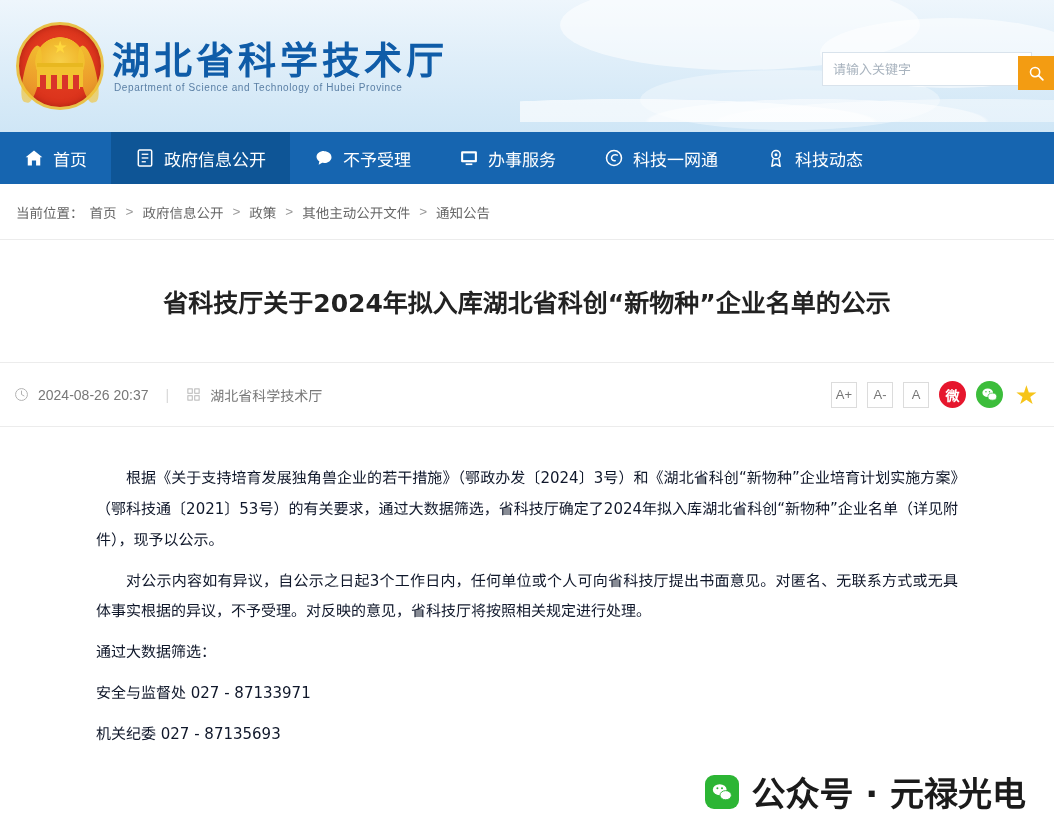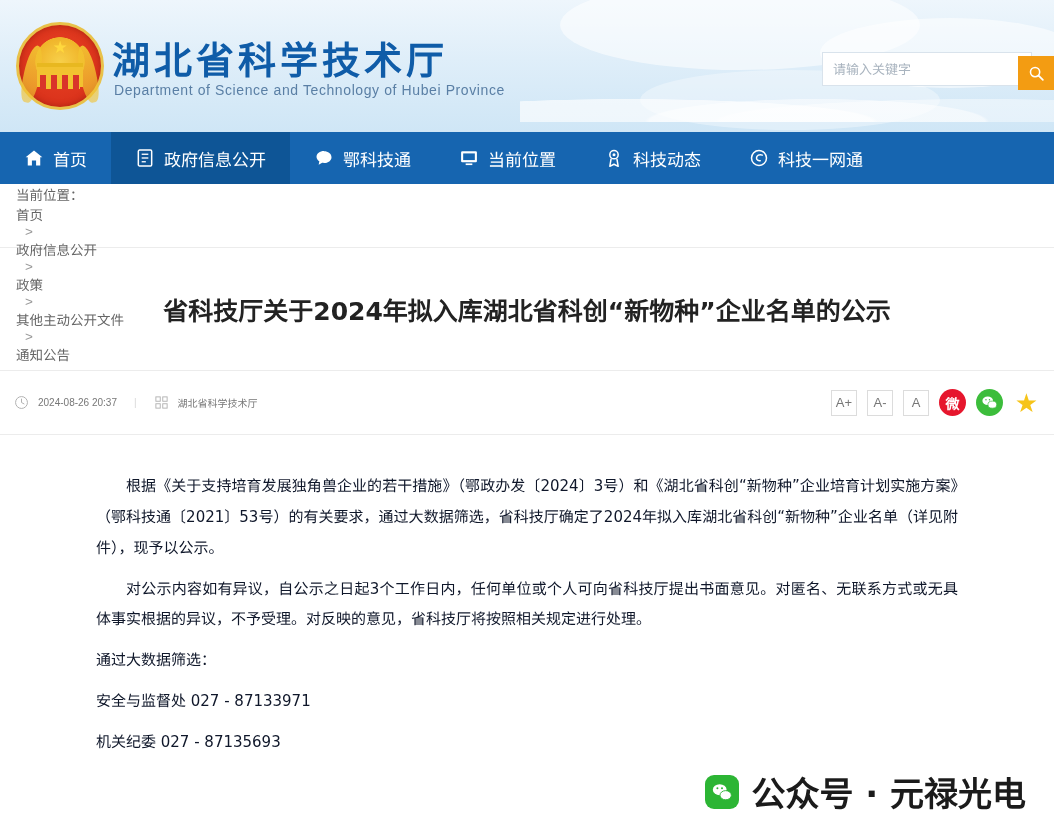--- a/index.html
+++ b/index.html
@@ -62,21 +62,21 @@
   .emblem .wheat-l { left:5px; transform: rotate(12deg); }
   .emblem .wheat-r { right:5px; transform: rotate(-12deg); }
 
   .title-zh {
     position:absolute; left:112px; top:30px;
     font-family:"DejaVu Sans","Liberation Sans",sans-serif;
     font-size:38px; font-weight:bold; color:#0f5ca8; letter-spacing:4px;
   }
   .title-en {
     position:absolute; left:114px; top:82px;
-    font-size:14px; color:#5a7fa5; letter-spacing:.6px;
+    font-size:10px; color:#5a7fa5; letter-spacing:.6px;
   }
 
   .search-box {
     position:absolute; right:22px; top:52px;
     width:210px; height:34px; background:#fff; border:1px solid #d9e3ec;
     display:flex; align-items:center;
   }
   .search-box input {
     border:0; outline:0; width:100%; height:100%;
     padding:0 10px; font-size:13px; color:#333; background:transparent;
@@ -98,41 +98,41 @@
   .nav-item {
     display:flex; align-items:center; gap:9px;
     padding:0 24px; font-size:17px; cursor:pointer;
     font-family:"DejaVu Sans","Liberation Sans",sans-serif;
   }
   .nav-item.active { background:#0e5596; }
   .nav-item svg { width:20px; height:20px; flex:0 0 auto; }
 
   
   .crumb-wrap {
-    height:64px; border-bottom:1px solid #ececec;
-    display:flex; padding:0 16px;
-    font-size:13.5px; color:#666;flex-direction:column;
+    height:56px; border-bottom:1px solid #ececec;
+    display:flex; align-items:center; padding:0 16px;
+    font-size:13.5px; color:#666;
   }
   .crumb-label { color:#666; margin-right:6px; }
   .crumb-link { color:#666; cursor:pointer; }
   .crumb-sep { margin:0 9px; color:#999; }
 
   
   .article { padding:0 0; }
   .art-title {
     text-align:center; font-size:25px; color:#222; font-weight:bold;
     font-family:"DejaVu Sans","Liberation Sans",sans-serif;
     padding:46px 60px 40px 60px; line-height:1.45;
   }
   .meta-bar {
     border-top:1px solid #ececec;
     height:64px; display:flex; align-items:center;
     padding:0 14px; position:relative;
   }
-  .meta-left { display:flex; align-items:center; gap:9px; font-size:10px; color:#777; }
+  .meta-left { display:flex; align-items:center; gap:9px; font-size:14px; color:#777; }
   .meta-left .divider { color:#d8d8d8; margin:0 8px; }
   .meta-left svg { width:15px; height:15px; opacity:.65; }
   .meta-right { position:absolute; right:14px; display:flex; align-items:center; gap:10px; }
   .fs-btn {
     width:26px; height:26px; border:1px solid #dcdcdc; background:#fff;
     display:flex; align-items:center; justify-content:center;
     font-size:13px; color:#777; cursor:pointer; position:relative;
   }
   .share-ico { width:27px; height:27px; border-radius:50%; display:flex; align-items:center; justify-content:center; cursor:pointer; }
   .ico-weibo { background:#e6162d; color:#fff; font-size:14px; font-weight:bold; }
@@ -209,47 +209,47 @@
         <line x1="8" y1="12" x2="16" y2="12" stroke="#fff" stroke-width="1.6"></line>
         <line x1="8" y1="16.5" x2="13" y2="16.5" stroke="#fff" stroke-width="1.6"></line>
       </svg>
       <span>政府信息公开</span>
     </div>
 
     <div class="nav-item">
       <svg viewBox="0 0 24 24">
         <path d="M12 3.5c-5 0-9 3.1-9 7 0 2.2 1.3 4.2 3.4 5.5L5.6 20l4.2-2.2c.7.1 1.4.2 2.2.2 5 0 9-3.1 9-7s-4-7-9-7z" fill="#fff"></path>
       </svg>
-      <span>鄂科技通</span>
+      <span>不予受理</span>
     </div>
 
     <div class="nav-item">
       <svg viewBox="0 0 24 24">
         <rect x="2.5" y="4" width="19" height="13" rx="1.5" fill="#fff"></rect>
         <rect x="5" y="6.5" width="14" height="8" fill="#1665b0"></rect>
         <rect x="8" y="18.5" width="8" height="2" fill="#fff"></rect>
       </svg>
-      <span>当前位置</span>
+      <span>办事服务</span>
+    </div>
+
+    <div class="nav-item">
+      <svg viewBox="0 0 24 24">
+        <circle cx="12" cy="12" r="9" fill="none" stroke="#fff" stroke-width="1.8"></circle>
+        <path d="M16 8.5c-3.5-1.5-7 .5-7 3.5 0 2.2 2.2 3.8 4.5 3.2" fill="none" stroke="#fff" stroke-width="1.8" stroke-linecap="round"></path>
+      </svg>
+      <span>科技一网通</span>
     </div>
 
     <div class="nav-item">
       <svg viewBox="0 0 24 24">
         <circle cx="12" cy="8" r="5" fill="none" stroke="#fff" stroke-width="1.8"></circle>
         <circle cx="12" cy="8" r="1.8" fill="#fff"></circle>
         <path d="M8.5 13 L7 22 L12 19.5 L17 22 L15.5 13" fill="none" stroke="#fff" stroke-width="1.8" stroke-linejoin="round"></path>
       </svg>
       <span>科技动态</span>
-    </div>
-
-    <div class="nav-item">
-      <svg viewBox="0 0 24 24">
-        <circle cx="12" cy="12" r="9" fill="none" stroke="#fff" stroke-width="1.8"></circle>
-        <path d="M16 8.5c-3.5-1.5-7 .5-7 3.5 0 2.2 2.2 3.8 4.5 3.2" fill="none" stroke="#fff" stroke-width="1.8" stroke-linecap="round"></path>
-      </svg>
-      <span>科技一网通</span>
     </div>
   </div>
 
   <div class="crumb-wrap">
     <span class="crumb-label">当前位置：</span>
     <span class="crumb-link">首页</span>
     <span class="crumb-sep">&gt;</span>
     <span class="crumb-link">政府信息公开</span>
     <span class="crumb-sep">&gt;</span>
     <span class="crumb-link">政策</span>

